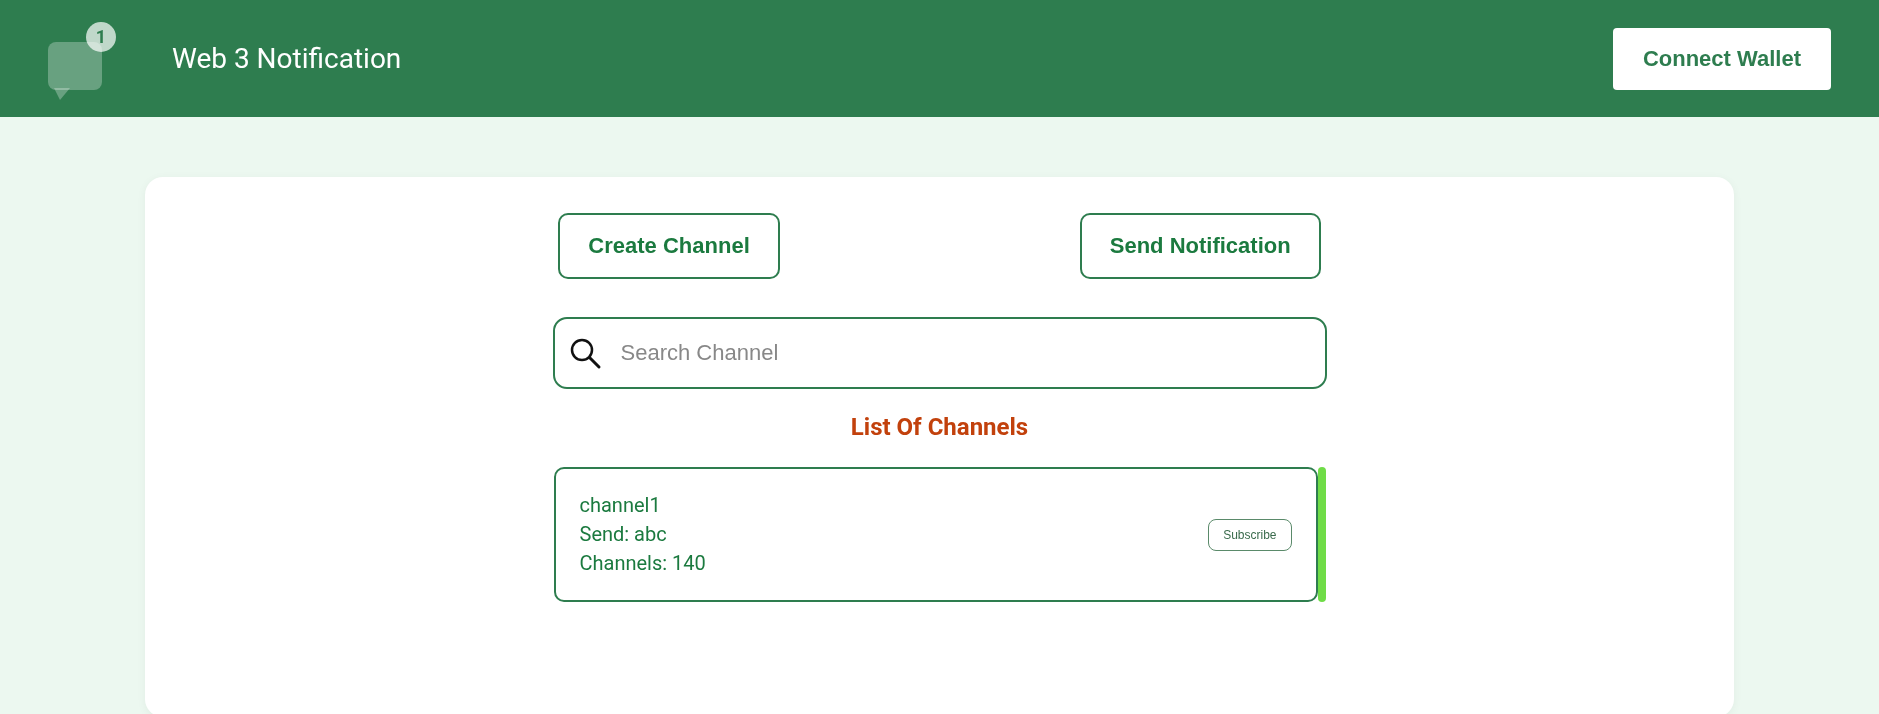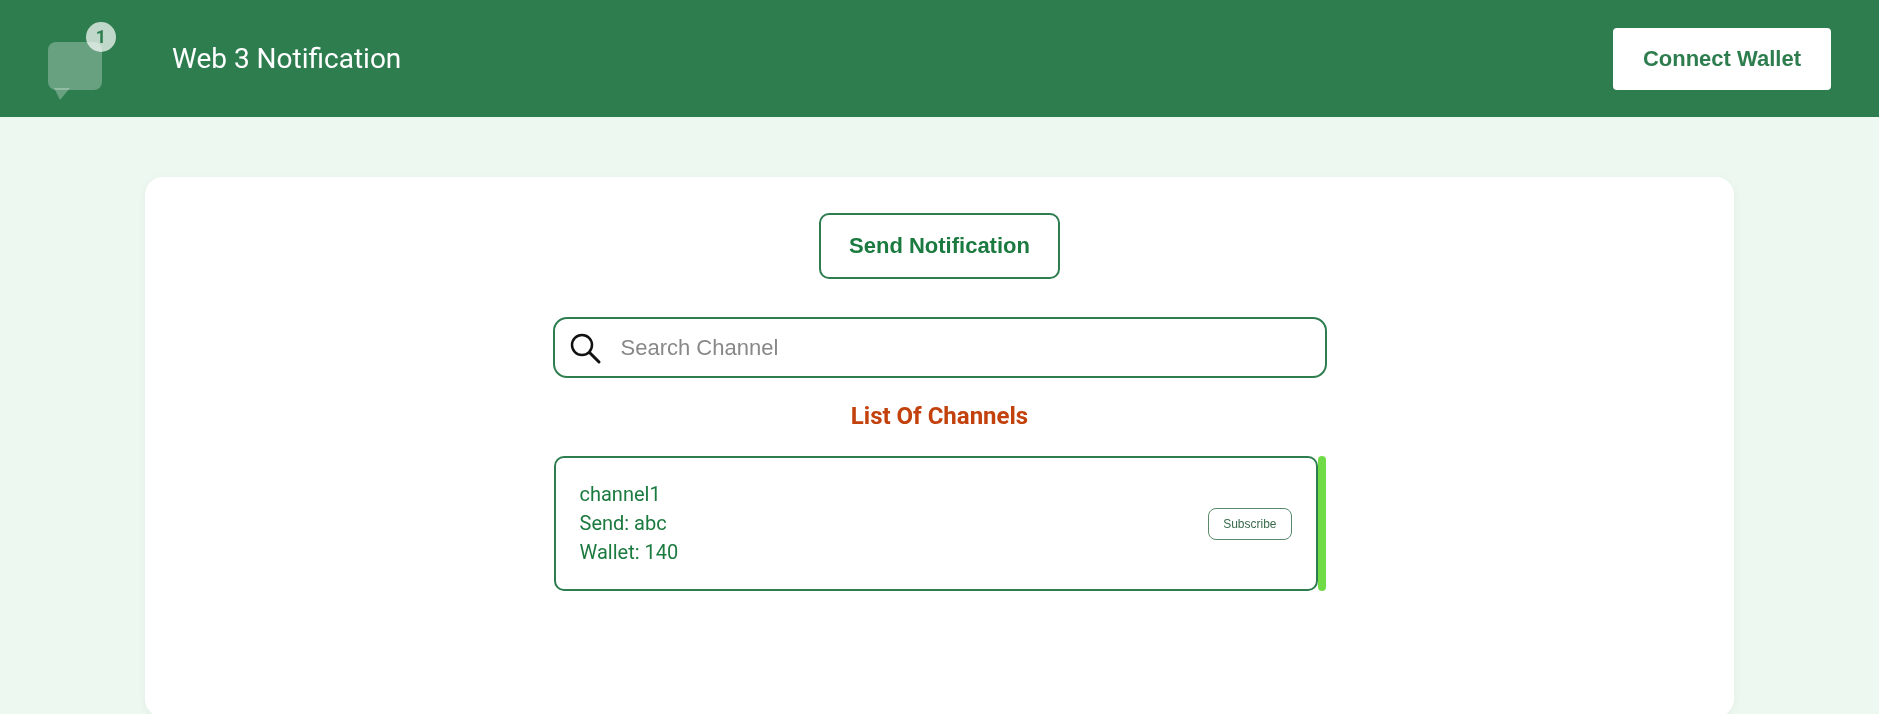--- a/index.html
+++ b/index.html
@@ -125,21 +125,21 @@
   
   .search-container {
     width: 774px;
     margin: 0 auto 24px;
     border: 2px solid #2e7d4f;
     border-radius: 14px;
     display: flex;
     align-items: center;
     padding: 8px 12px;
     gap: 18px;
-    height: 61px;
+    height: 72px;
   }
   
   .search-icon {
     flex-shrink: 0;
   }
   
   .search-input {
     border: none;
     outline: none;
     font-size: 22px;
@@ -216,39 +216,40 @@
     </div>
     <div class="app-title">Web 3 Notification</div>
   </div>
   <button class="connect-wallet-btn">Connect Wallet</button>
 </div>
 
 <div class="main">
   <div class="card">
 
     <div class="buttons-row">
+      <button class="action-btn">Create Channel</button>
       <button class="action-btn">Send Notification</button>
     </div>
 
     <div class="search-container">
       <svg class="search-icon" width="36" height="36" viewBox="0 0 36 36">
         <circle cx="15" cy="15" r="10" stroke="#111" stroke-width="2.5" fill="none"></circle>
         <line x1="23" y1="23" x2="32" y2="32" stroke="#111" stroke-width="3" stroke-linecap="round"></line>
       </svg>
       <input type="text" class="search-input" placeholder="Search Channel" style="">
     </div>
 
     <div class="list-title">List Of Channels</div>
 
     <div class="channels-container">
       <div class="channel-item">
         <div class="channel-info">
           <div>channel1</div>
           <div><span>Send: </span><span>abc</span></div>
-          <div><span>Wallet: </span><span>140</span></div>
+          <div><span>Channels: </span><span>140</span></div>
         </div>
         <button class="subscribe-btn">Subscribe</button>
       </div>
       <div class="scrollbar-thumb"></div>
     </div>
 
   </div>
 </div>
 
 </body></html>

